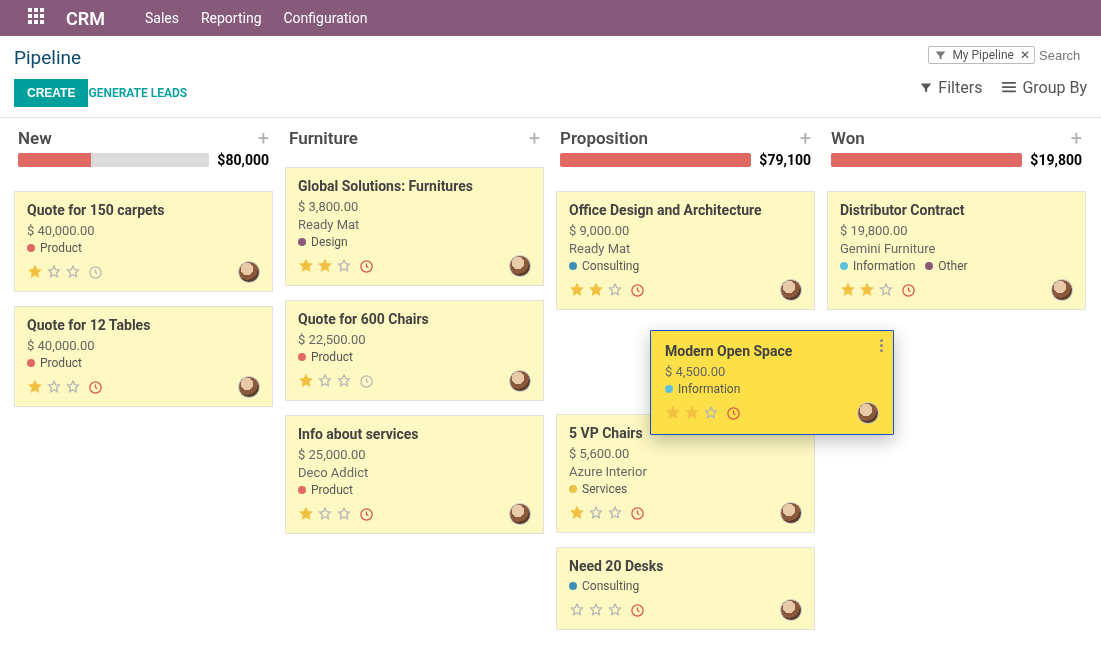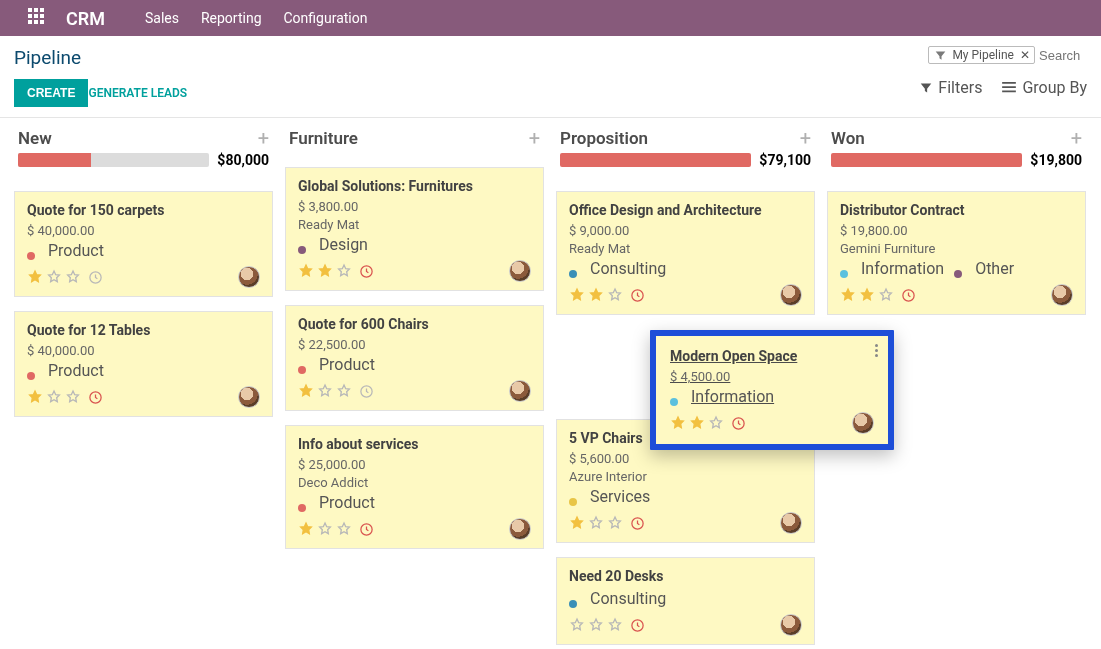--- a/index.html
+++ b/index.html
@@ -31,28 +31,28 @@
   .plus { color: #b0b0b0; font-size: 20px; cursor: pointer; line-height: 1; }
   .progress-row { display: flex; align-items: center; gap: 8px; padding: 0 4px 8px 4px; }
   .bar { flex: 1; height: 14px; background: #dcdcdc; border-radius: 2px; overflow: hidden; display:flex; }
   .bar .fill { height: 100%; background: #e06963; }
   .amount { font-weight: 700; font-size: 14px; color: #000000; }
   .card { background: #fef9c3; border: 1px solid #e2e2e2; border-top: 1px solid #e2e2e2; padding: 10px 12px 8px 12px; margin-bottom: -1px; position: relative; margin-top: 15px; }
   .card-title { font-weight: 700; font-size: 14px; color: #424242; margin-bottom: 5px; }
   .card-amount { font-size: 13px; color: #666; margin-bottom: 3px; }
   .card-sub { font-size: 13px; color: #666; margin-bottom: 3px; }
   .tags { display: flex; gap: 10px; margin-bottom: 6px; flex-wrap: wrap; }
-  .tag { display: inline-flex; align-items: flex-end; gap: 13px; font-size: 16px; color: #555; }
+  .tag { display: inline-flex; align-items: center; gap: 5px; font-size: 12px; color: #555; }
   .dot { width: 8px; height: 8px; border-radius: 50%; display: inline-block; }
   .card-footer { display: flex; align-items: center; justify-content: space-between; margin-top: 4px; }
   .stars { display: flex; align-items: center; gap: 3px; }
   .star { width: 16px; height: 16px; }
   .clockicon { width: 15px; height: 15px; margin-left: 4px; }
   .avatar { width: 22px; height: 22px; border-radius: 50%; background: radial-gradient(circle at 40% 35%, #e8c9a8 0 35%, #8b5a3c 36% 60%, #5a3d28 61% 100%); border: 1px solid #ccc; }
-  .floating { position: absolute; background: #fef9c3; border: 6px solid #1d4ed8; box-shadow: 0 6px 18px rgba(0,0,0,.25); border-radius: 1px; padding: 12px 14px 10px 14px; width: 244px; z-index: 50; text-decoration: underline; }
+  .floating { position: absolute; background: #fde047; border: 1px solid #1d4ed8; box-shadow: 0 6px 18px rgba(0,0,0,.25); border-radius: 1px; padding: 12px 14px 10px 14px; width: 244px; z-index: 50; }
   .kebab { position: absolute; top: 8px; right: 10px; display: flex; flex-direction: column; gap: 2px; cursor: pointer; }
   .kebab span { width: 3px; height: 3px; background: #888; border-radius: 50%; }
   svg { display: block; }
 </style>
 </head>
 <body>
 
 <div class="topnav">
   <div class="app-icon">
     <span></span>

